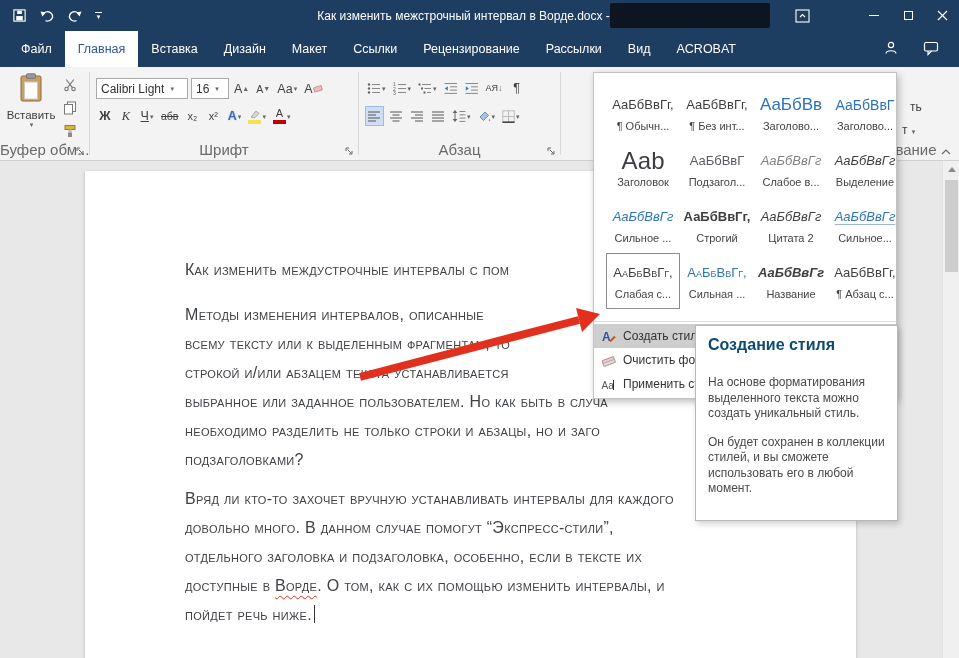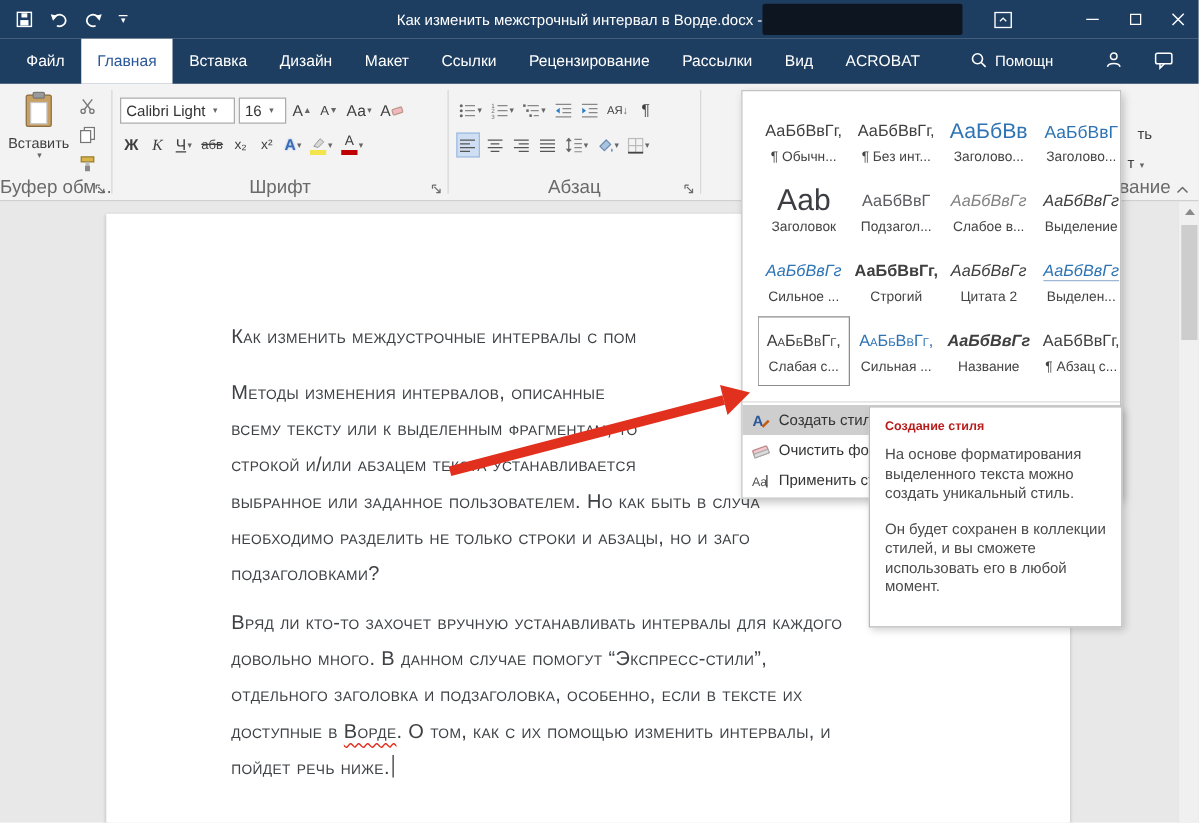--- a/index.html
+++ b/index.html
@@ -86,21 +86,21 @@
   .s-subtleref { font-variant:small-caps; }
   .s-intenseref { font-variant:small-caps; color:#2e74b5; }
   .s-book { font-weight:bold; font-style:italic; }
   .panel-menu { border-top:1px solid #dcdcdc; padding:2px 0; }
   .menu-item { height:24px; display:flex; align-items:center; gap:7px; padding-left:7px; font-size:12px; color:#333; }
   .menu-item.highlight { background:#cecece; }
   .menu-item svg { flex:0 0 auto; }
 
   
   .stooltip { position:absolute; left:695px; top:325px; width:203px; min-height:155px; background:#fff; border:1px solid #b8b8b8; box-shadow:2px 3px 6px rgba(0,0,0,.18); padding:10px 12px; z-index:25; }
-  .stooltip .tt-title { font-weight:bold; font-size:10px; color:#b91c1c; margin-bottom:9px; }
+  .stooltip .tt-title { font-weight:bold; font-size:16px; color:#0c4a6e; margin-bottom:21px; }
   .stooltip p { font-size:12px; line-height:15.5px; color:#4a4a4a; margin-bottom:13px; }
 
   
   .annotation-arrow { position:absolute; left:0; top:0; z-index:30; pointer-events:none; }
 </style>
 </head>
 <body>
 
 <div class="app">
 
@@ -158,29 +158,20 @@
     <span class="tab">Файл</span>
     <span class="tab active">Главная</span>
     <span class="tab">Вставка</span>
     <span class="tab">Дизайн</span>
     <span class="tab">Макет</span>
     <span class="tab">Ссылки</span>
     <span class="tab">Рецензирование</span>
     <span class="tab">Рассылки</span>
     <span class="tab">Вид</span>
     <span class="tab">ACROBAT</span>
-    <span class="tab-tellme">
-      <span>
-        <svg width="14" height="14" viewBox="0 0 14 14">
-            <circle cx="6" cy="6" r="4" fill="none" stroke="#fff" stroke-width="1.3"></circle>
-            <line x1="9" y1="9" x2="12.5" y2="12.5" stroke="#fff" stroke-width="1.3"></line>
-          </svg>
-      </span>
-      <span>Помощн</span>
-    </span>
     <span class="tabrow-icons">
       <span>
         <svg width="16" height="16" viewBox="0 0 16 16">
             <circle cx="8" cy="5" r="2.6" fill="none" stroke="#fff" stroke-width="1.2"></circle>
             <path d="M3 13.5 C3.5 9.8 12.5 9.8 13 13.5" fill="none" stroke="#fff" stroke-width="1.2"></path>
           </svg>
       </span>
       <span>
         <svg width="16" height="16" viewBox="0 0 16 16">
             <rect x="1.5" y="2.5" width="13" height="8.5" rx="1.5" fill="none" stroke="#fff" stroke-width="1.2"></rect>
@@ -517,21 +508,21 @@
       <div class="cell">
           <div class="sample s-strong">АаБбВвГг,</div>
           <div class="clabel">Строгий</div>
         </div>
       <div class="cell">
           <div class="sample s-quote">АаБбВвГг</div>
           <div class="clabel">Цитата 2</div>
         </div>
       <div class="cell">
           <div class="sample s-iquote">АаБбВвГг</div>
-          <div class="clabel">Выделен...</div>
+          <div class="clabel">Сильное...</div>
         </div>
       <div class="cell selected">
           <div class="sample s-subtleref">АаБбВвГг,</div>
           <div class="clabel">Слабая с...</div>
         </div>
       <div class="cell">
           <div class="sample s-intenseref">АаБбВвГг,</div>
           <div class="clabel">Сильная ...</div>
         </div>
       <div class="cell">

